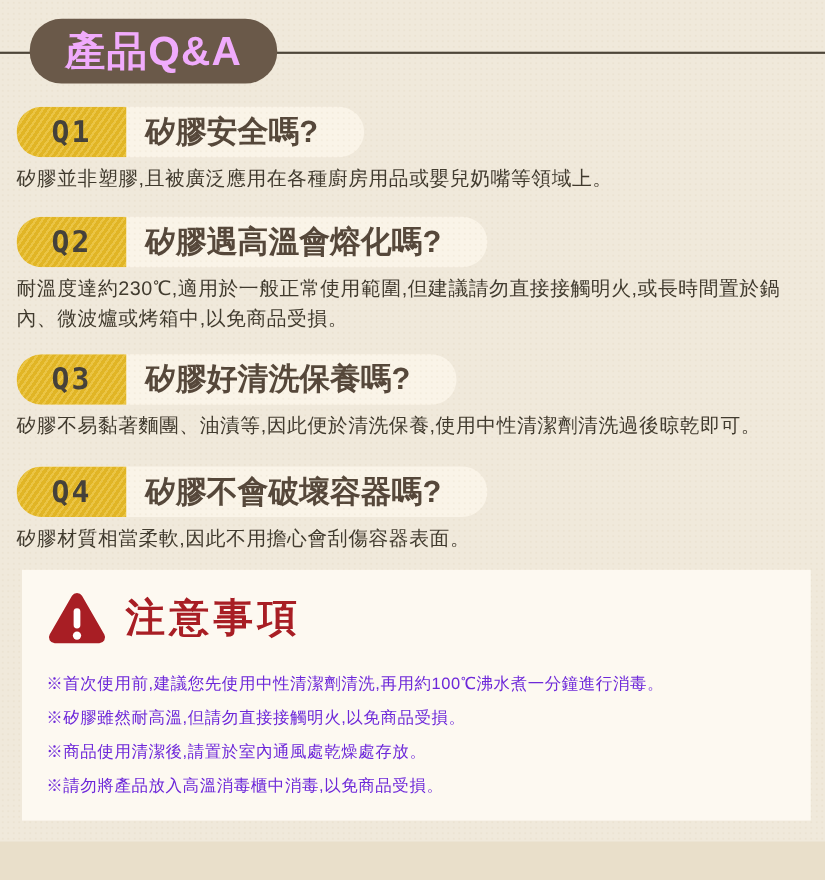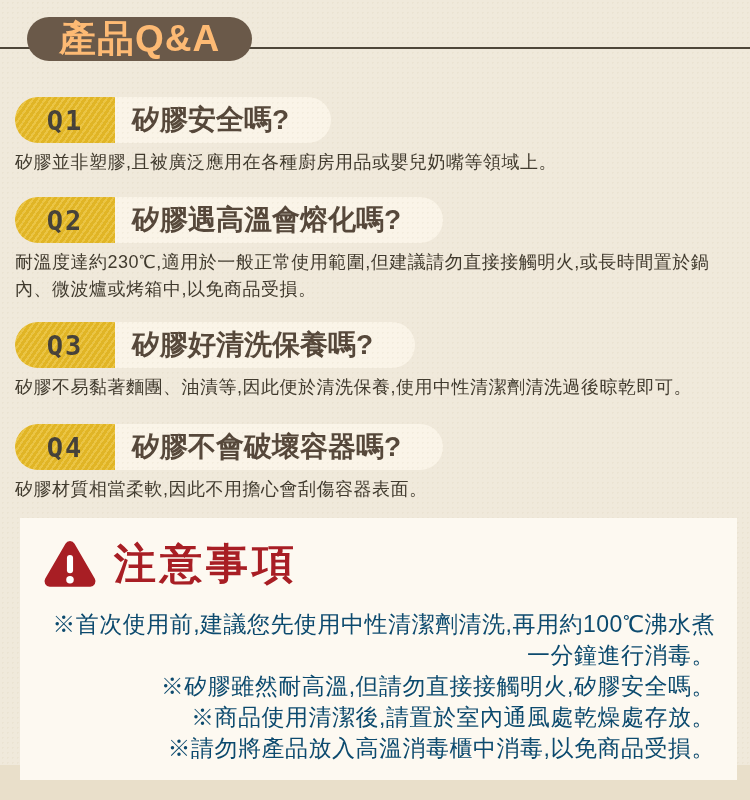--- a/index.html
+++ b/index.html
@@ -23,26 +23,26 @@
     pointer-events:none;
   }
   
   .header { position:relative; height:97px; }
   .header-line {
     position:absolute; top:47px; left:0; width:750px; height:2px;
     background:#4e4639;
   }
   .banner-pill {
     position:absolute; top:17px; left:27px;
-    min-width:225px; height:44px;
+    min-width:225px; height:59px;
     background:#6a5949;
     border-radius:29px;
     display:flex; align-items:center; justify-content:center;
     padding:0 30px;
-    color:#fdba74; font-size:37px; font-weight:bold; letter-spacing:1px;
+    color:#f0abfc; font-size:37px; font-weight:bold; letter-spacing:1px;
   }
   
   .qa-section { margin-left:15px; }
   .q-row { display:flex; }
   .q-pill {
     display:inline-flex; align-items:center;
     background:#faf4e8;
     border-radius:24px;
     height:46px;
     padding-right:42px;
@@ -75,29 +75,28 @@
     position:relative;
     margin:15px 13px 0 20px;
     width:717px;
     background:#fdf9f1;
     padding:13px 22px 16px 22px;
   }
   .notice-header { display:flex; align-items:center; margin-top:5px; }
   .warn-icon { flex:0 0 auto; display:block; }
   .notice-title {
     margin-left:16px;
-    font-size:42px; font-weight:bold; color:#a81e24;
+    font-size:36px; font-weight:bold; color:#a81e24;
     letter-spacing:4px;
   }
   .notice-list { list-style:none; margin-top:17px; }
   .notice-list li {
-    font-size:23px; color:#0c4a6e;
+    font-size:15px; color:#6d28d9;
     line-height:31px;
     letter-spacing:0.5px;
-    text-align:right;
   }
   
   .footer-strip { width:750px; height:35px; background:#e9dfca; }
 </style>
 </head>
 <body>
 
 <div class="page">
 
   <div class="header">
@@ -147,21 +146,21 @@
     <div class="notice-header">
       <svg class="warn-icon" width="56" height="53" viewBox="0 0 64 60" aria-hidden="true">
         <path d="M26.8 6.2 a6 6 0 0 1 10.4 0 l23.2 40.2 a6 6 0 0 1 -5.2 9 L8.8 55.4 a6 6 0 0 1 -5.2 -9 Z" fill="#a81e24"></path>
         <rect x="28.5" y="19" width="7" height="21" rx="3.5" fill="#ffffff"></rect>
         <circle cx="32" cy="47.5" r="4.3" fill="#ffffff"></circle>
       </svg>
       <div class="notice-title">注意事項</div>
     </div>
     <ul class="notice-list">
       <li>※首次使用前,建議您先使用中性清潔劑清洗,再用約100℃沸水煮一分鐘進行消毒。</li>
-      <li>※矽膠雖然耐高溫,但請勿直接接觸明火,矽膠安全嗎。</li>
+      <li>※矽膠雖然耐高溫,但請勿直接接觸明火,以免商品受損。</li>
       <li>※商品使用清潔後,請置於室內通風處乾燥處存放。</li>
       <li>※請勿將產品放入高溫消毒櫃中消毒,以免商品受損。</li>
     </ul>
   </div>
 
 </div>
 
 <div class="footer-strip"></div>
 
 </body></html>

